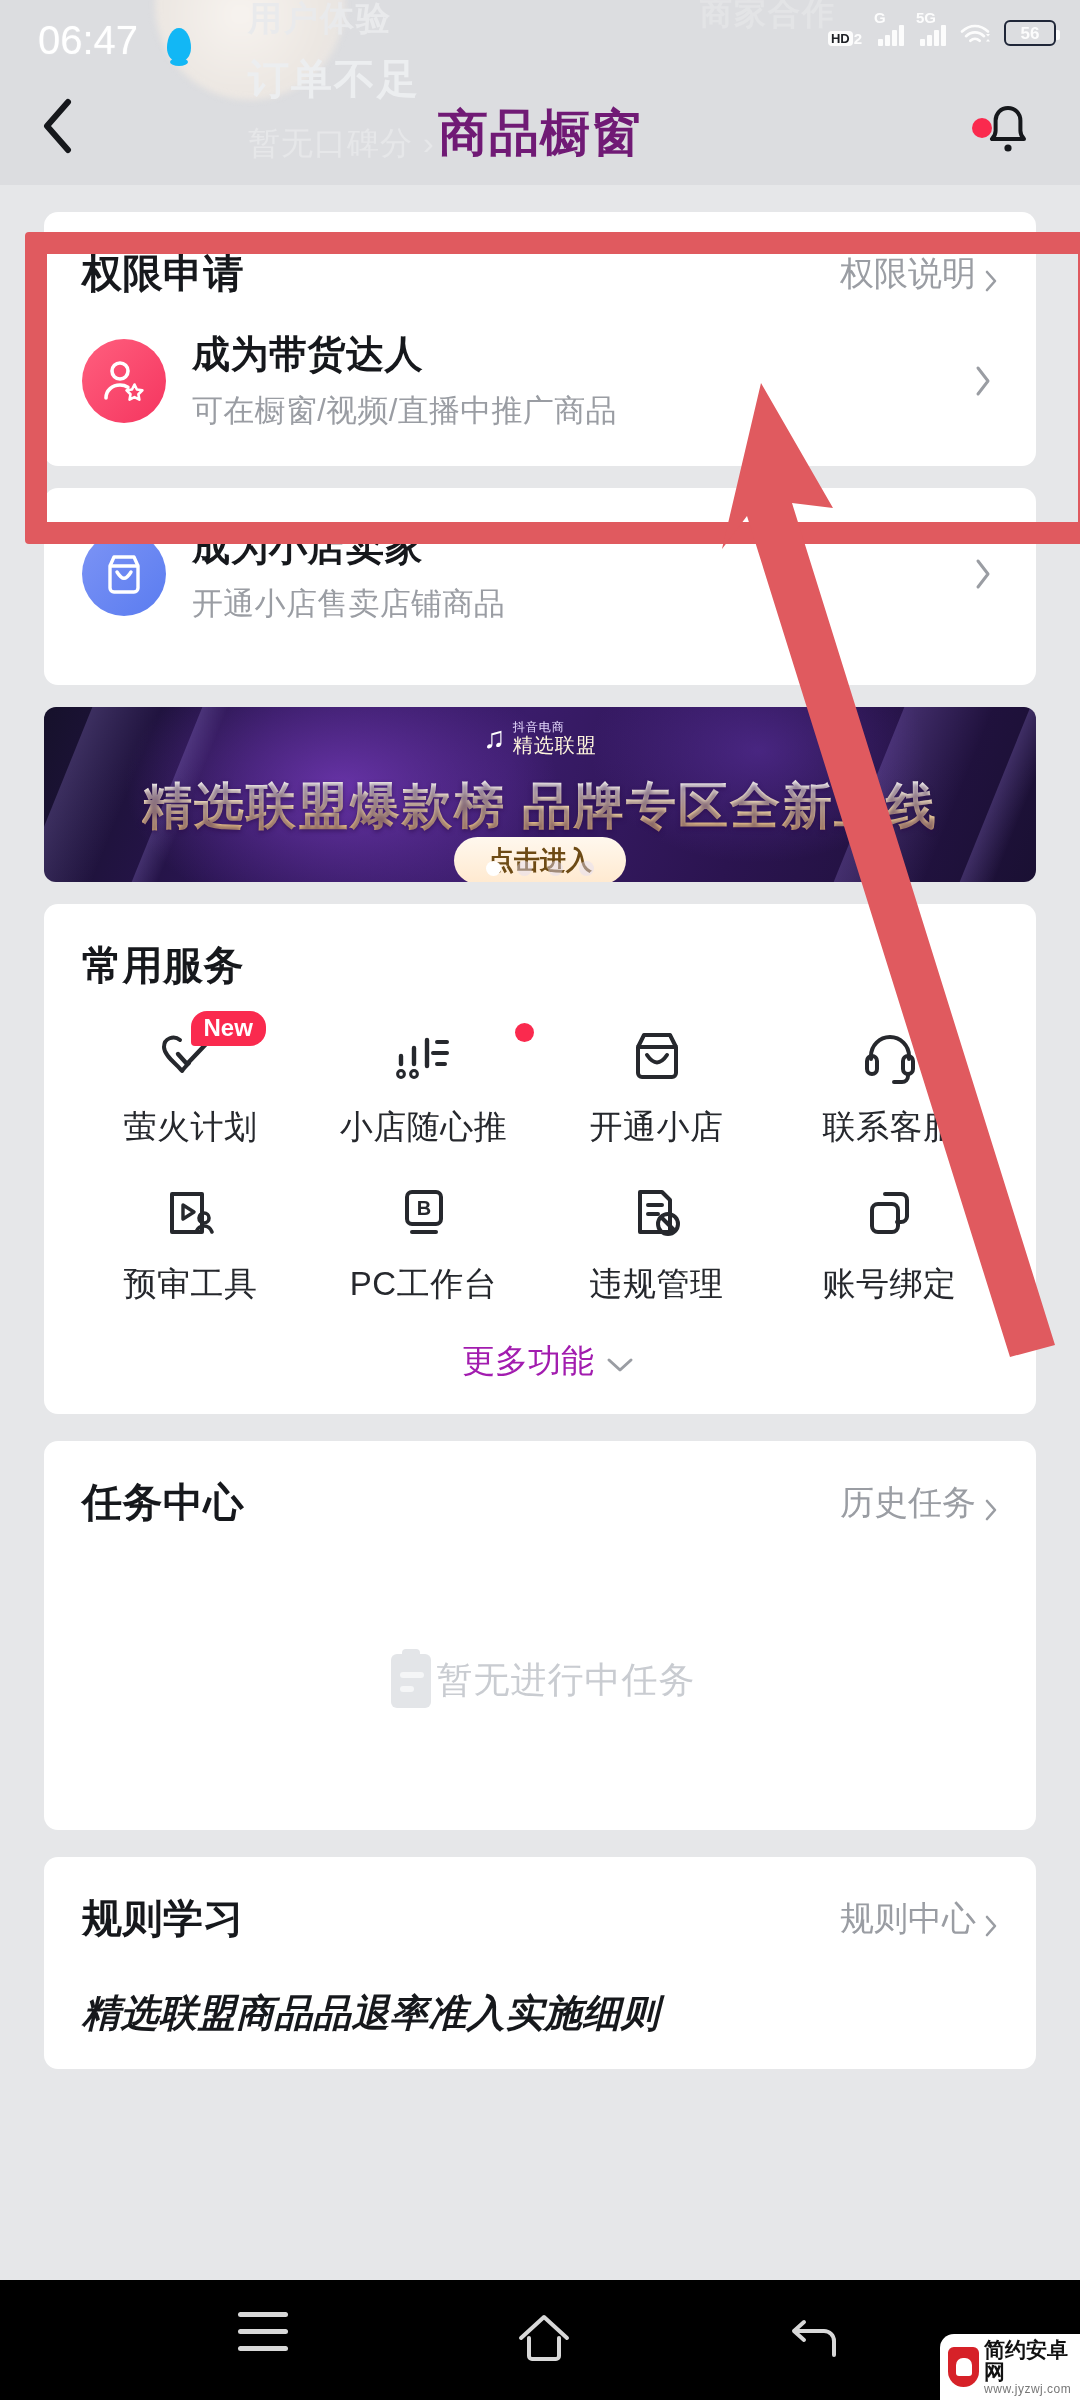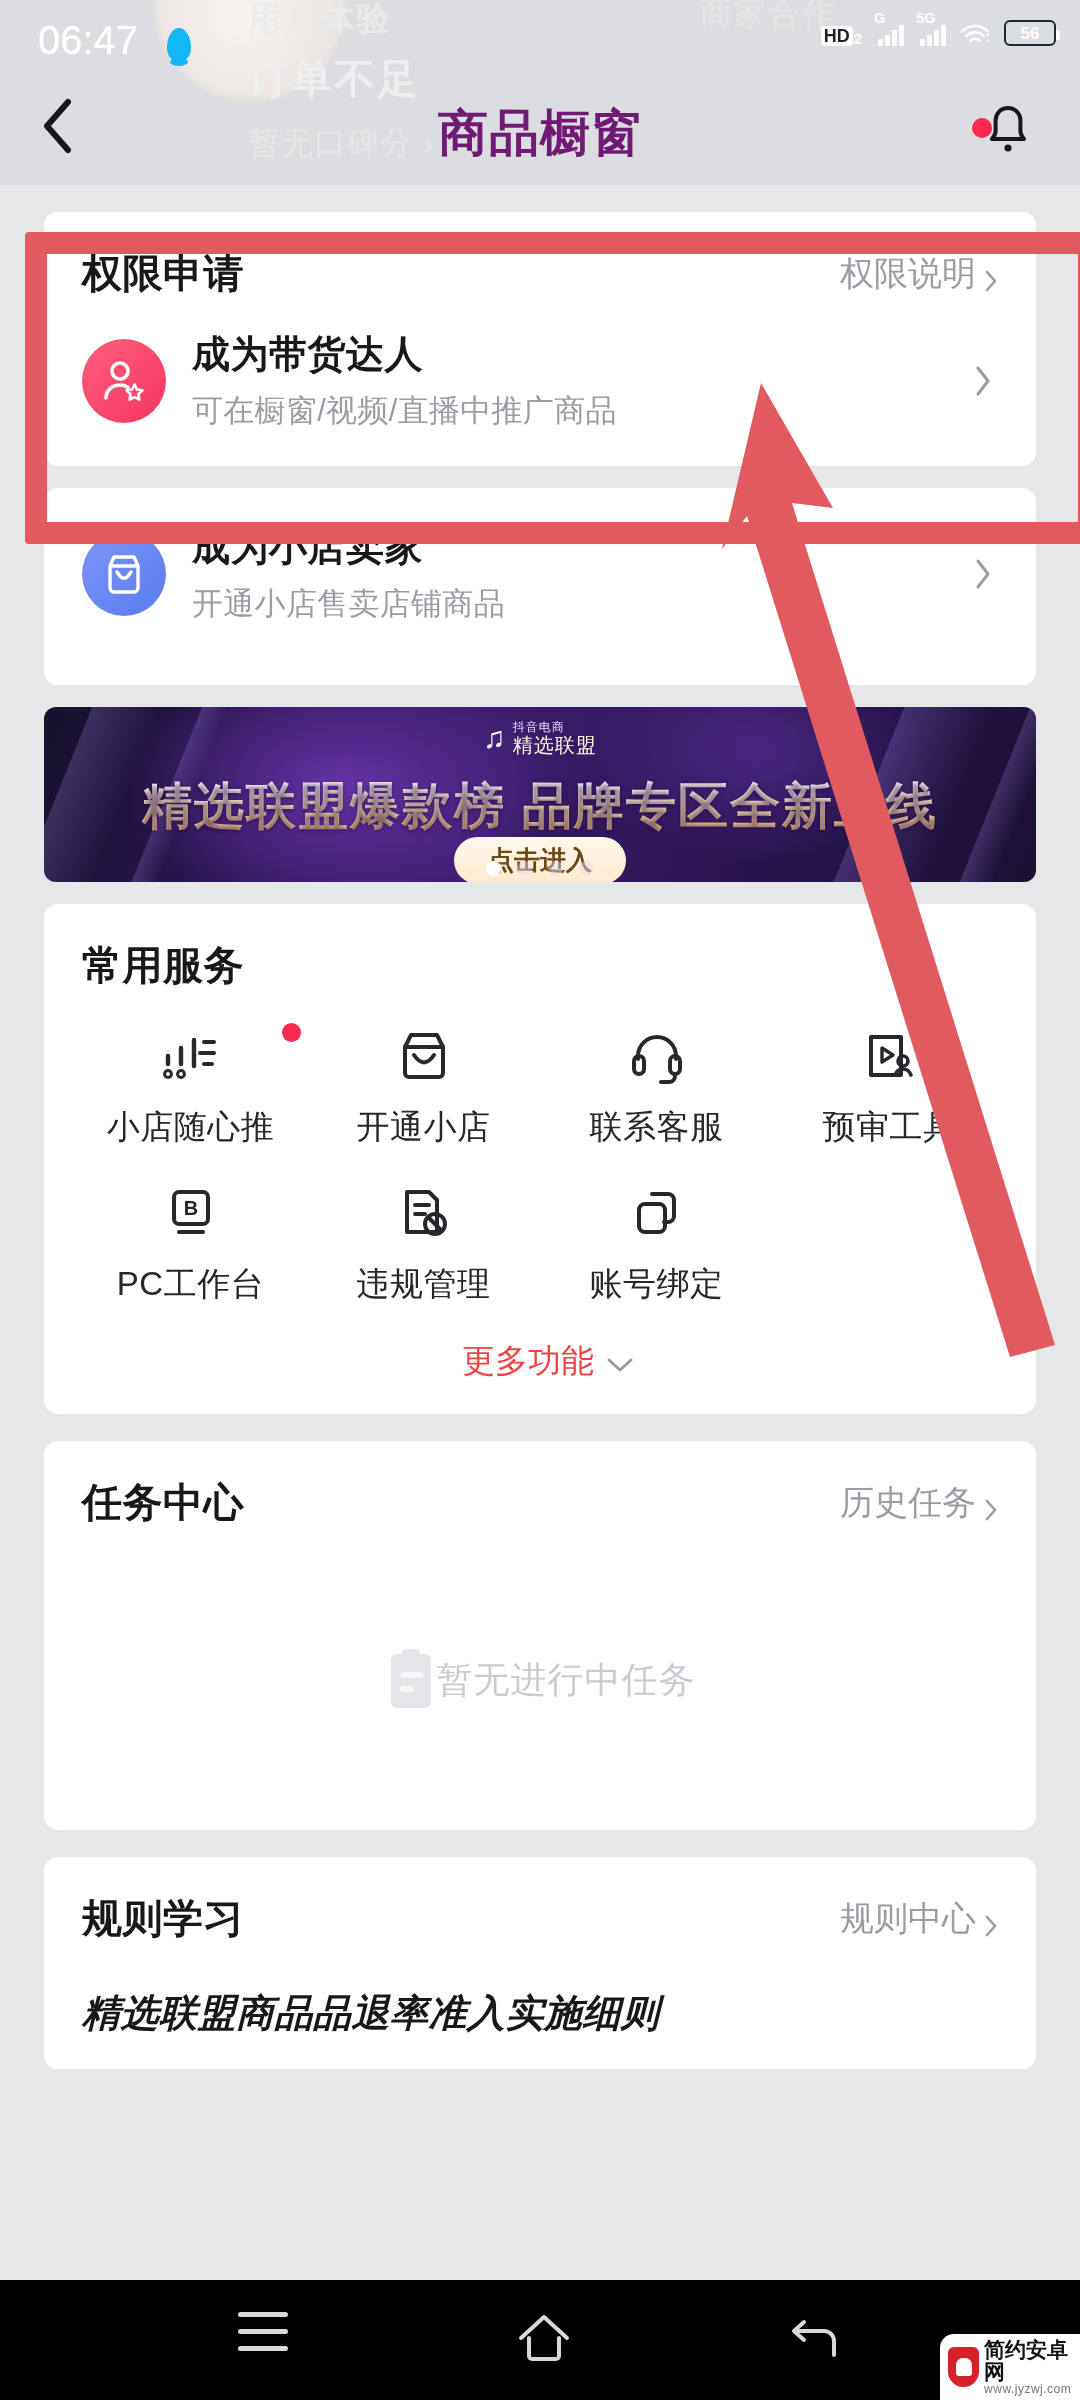--- a/index.html
+++ b/index.html
@@ -64,21 +64,21 @@
   }
   .status-icons {
     position: absolute; right: 24px; top: 20px;
     display: flex; align-items: flex-end; gap: 14px;
     opacity: .92;
   }
   .ic-hd {
     display:flex; align-items:flex-end; gap:1px;
   }
   .ic-hd .box {
-    font-size: 18px; font-weight: 700; color:#0e1116;
+    font-size: 13px; font-weight: 700; color:#0e1116;
     background: #fff; border-radius: 4px; padding: 1px 3px 1px 3px; line-height: 1;
   }
   .ic-hd .sub { font-size: 15px; color:#fff; font-weight:600; line-height:1;}
   .sig { position: relative; display:flex; align-items:flex-end; gap:2px; height:26px; padding-left: 2px;}
   .sig .lbl { position:absolute; left:-2px; top:-11px; font-size:15px; color:#fff; font-weight:700;}
   .sig .bar { width:5px; background:#fff; border-radius:1px; }
   .sig .b1{height:7px}.sig .b2{height:11px}.sig .b3{height:16px}.sig .b4{height:21px}
   .wifi { position: relative; width: 30px; height: 24px; }
   .wifi svg { position:absolute; left:0; top:1px;}
   .batt {
@@ -227,21 +227,21 @@
     border-radius: 16px 16px 16px 4px; padding: 3px 13px 4px 13px;
     line-height: 1.15;
   }
   .badge-dot {
     position:absolute; right: 6px; top: 4px;
     width: 19px; height: 19px; border-radius:50%; background:#fa2a4e;
   }
   .svc-more {
     display:flex; align-items:center; justify-content:center; gap:12px;
     padding: 32px 0 30px 16px;
-    font-size: 33px; color:#ef4444;
+    font-size: 33px; color:#a21caf;
   }
 
   
   .task-empty {
     display:flex; align-items:center; justify-content:center; gap:0;
     height: 300px;
   }
   .clip-ico { width: 52px; height: 64px; position: relative; }
   .task-empty-txt { font-size: 36px; color:#c9ccd1; letter-spacing:1px;}
 
@@ -436,20 +436,30 @@
         <i></i>
         <i></i>
         <i></i>
       </div>
     </div>
 
     <div class="card">
       <div class="svc-title">常用服务</div>
       <div class="svc-grid">
 
+        <div class="svc-item">
+          <div class="svc-ico">
+            <svg width="66" height="60" viewBox="0 0 66 60">
+              <path d="M22 14c-6-5-16-2-16 7 0 9 14 18 18 24 1.5-2.2 4.2-5 7-7.8" stroke="#26282d" stroke-width="4" fill="none" stroke-linecap="round" stroke-linejoin="round"></path>
+              <path d="M20 28l9 10 19-20" stroke="#26282d" stroke-width="4.4" fill="none" stroke-linecap="round" stroke-linejoin="round"></path>
+            </svg>
+          </div>
+          <div class="badge-new">New</div>
+          <div class="svc-lbl">萤火计划</div>
+        </div>
 
         <div class="svc-item">
           <div class="svc-ico">
             <svg width="66" height="60" viewBox="0 0 66 60">
               <circle cx="10" cy="48" r="3.4" stroke="#26282d" stroke-width="3" fill="none"></circle>
               <circle cx="23" cy="48" r="3.4" stroke="#26282d" stroke-width="3" fill="none"></circle>
               <path d="M10 38V30M23 38V22M36 40V14" stroke="#26282d" stroke-width="4.4" stroke-linecap="round"></path>
               <path d="M46 16h10M42 27h14M46 38h8" stroke="#26282d" stroke-width="4" stroke-linecap="round"></path>
             </svg>
           </div>

